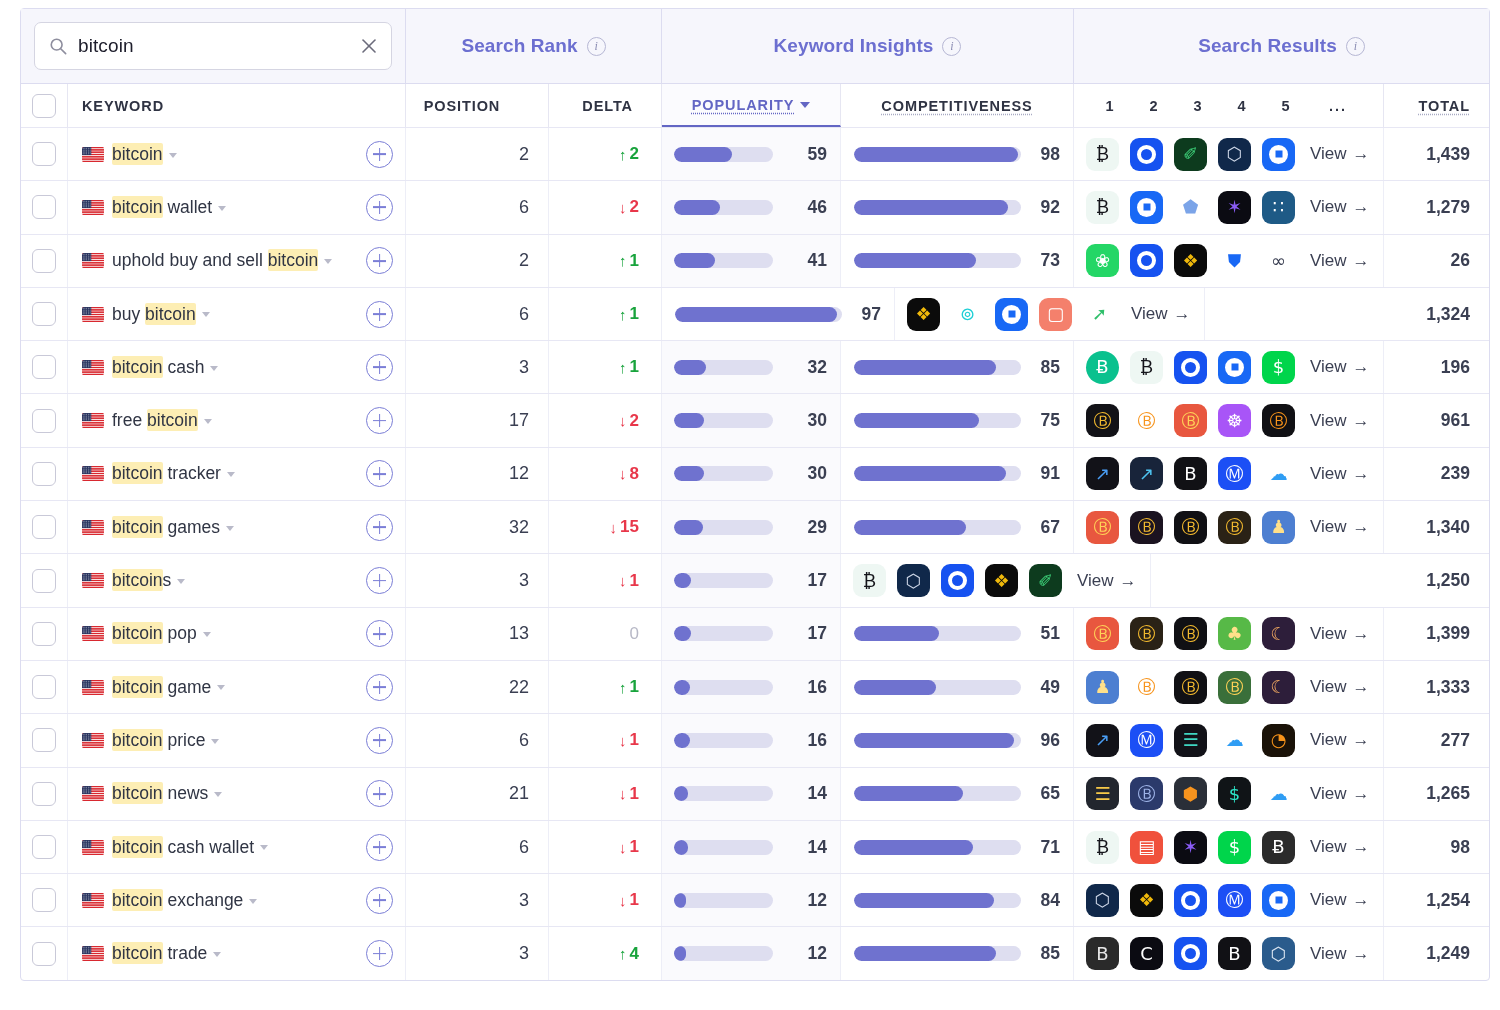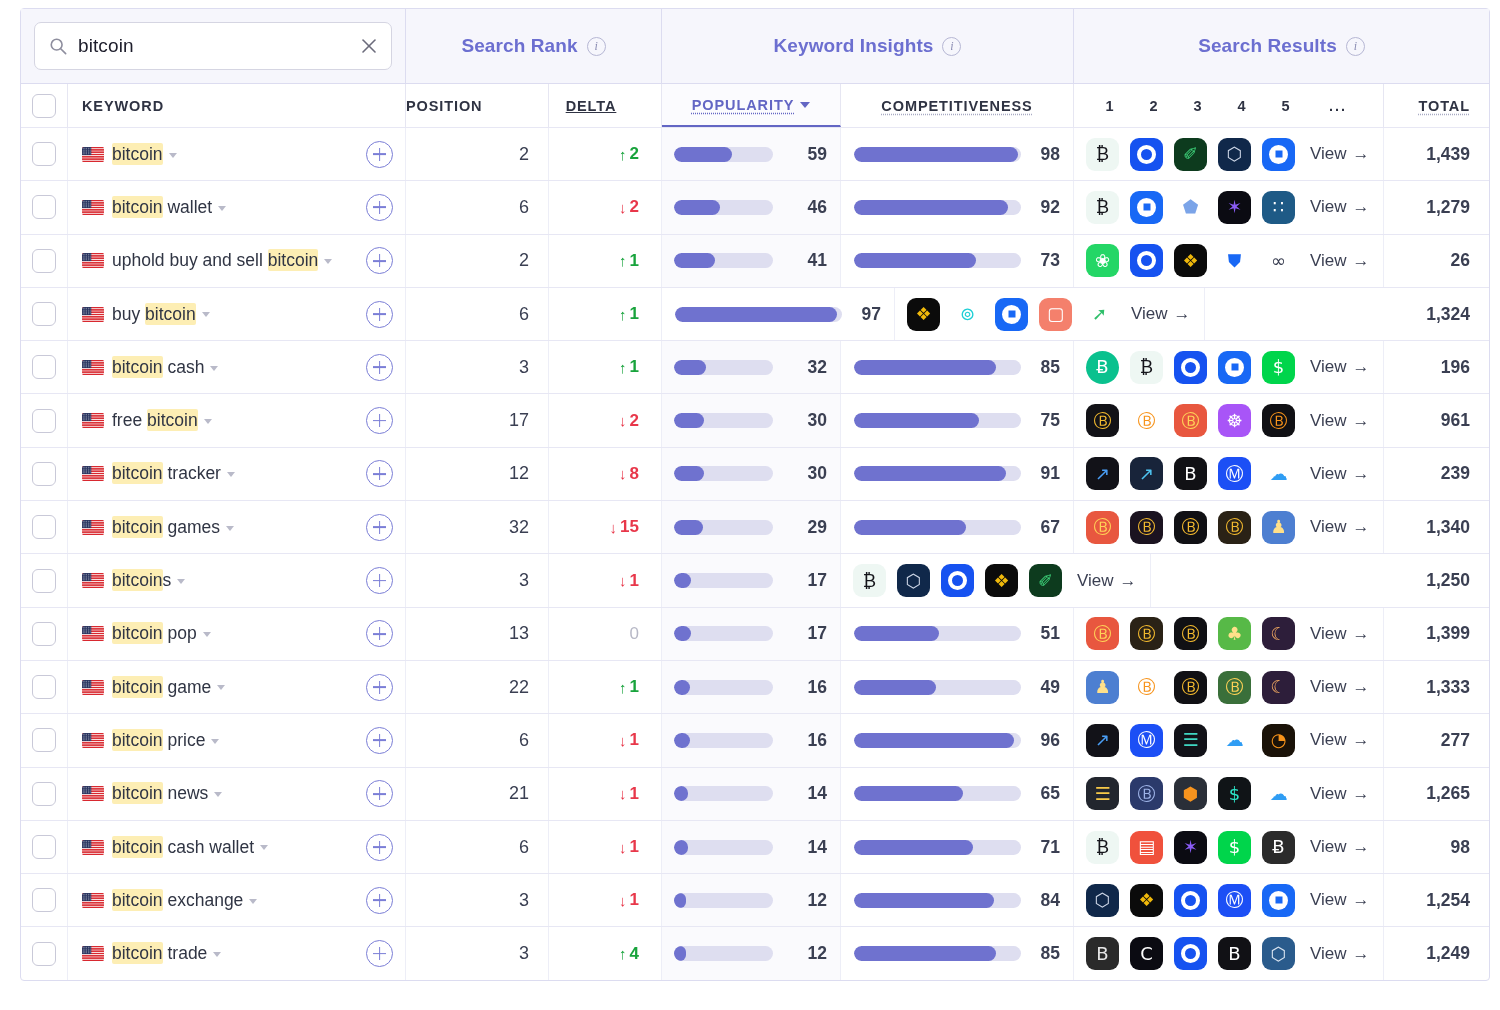--- a/index.html
+++ b/index.html
@@ -75,22 +75,22 @@
   .colhead { display: flex; height: 44px; background: #fff;
              border-top: 1px solid #dcdcf0; }
   .ch {
     border-right: 1px solid #e6e6f2;
     display: flex; align-items: center;
     font-size: 14.5px; font-weight: bold;
     color: #2f3343; letter-spacing: .9px;
   }
   .ch-check { width: 47px; flex:0 0 47px; justify-content:center; }
   .ch-keyword { width: 338px; flex:0 0 338px; padding-left: 14px; }
-  .ch-position { width: 143px; flex:0 0 143px; justify-content:flex-start; padding-right: 30px; }
-  .ch-delta { width: 113px; flex:0 0 113px; justify-content:center; padding-right: 28px; text-decoration: underline; }
+  .ch-position { width: 143px; flex:0 0 143px; justify-content:center; padding-right: 30px; }
+  .ch-delta { width: 113px; flex:0 0 113px; justify-content:flex-end; padding-right: 28px; }
   .ch-pop {
     width: 179px; flex:0 0 179px; justify-content:center;
     background: #fbfbfe;
     border-bottom: 2.5px solid #6366c4;
     color: #6366c4; gap: 6px; cursor: pointer;
   }
   .ch-pop .lbl { text-decoration: underline; text-decoration-style: dotted;
                  text-underline-offset: 3px; }
   .caret-d { width:0;height:0;border-left:5px solid transparent;
              border-right:5px solid transparent;border-top:6px solid #6366c4; }

